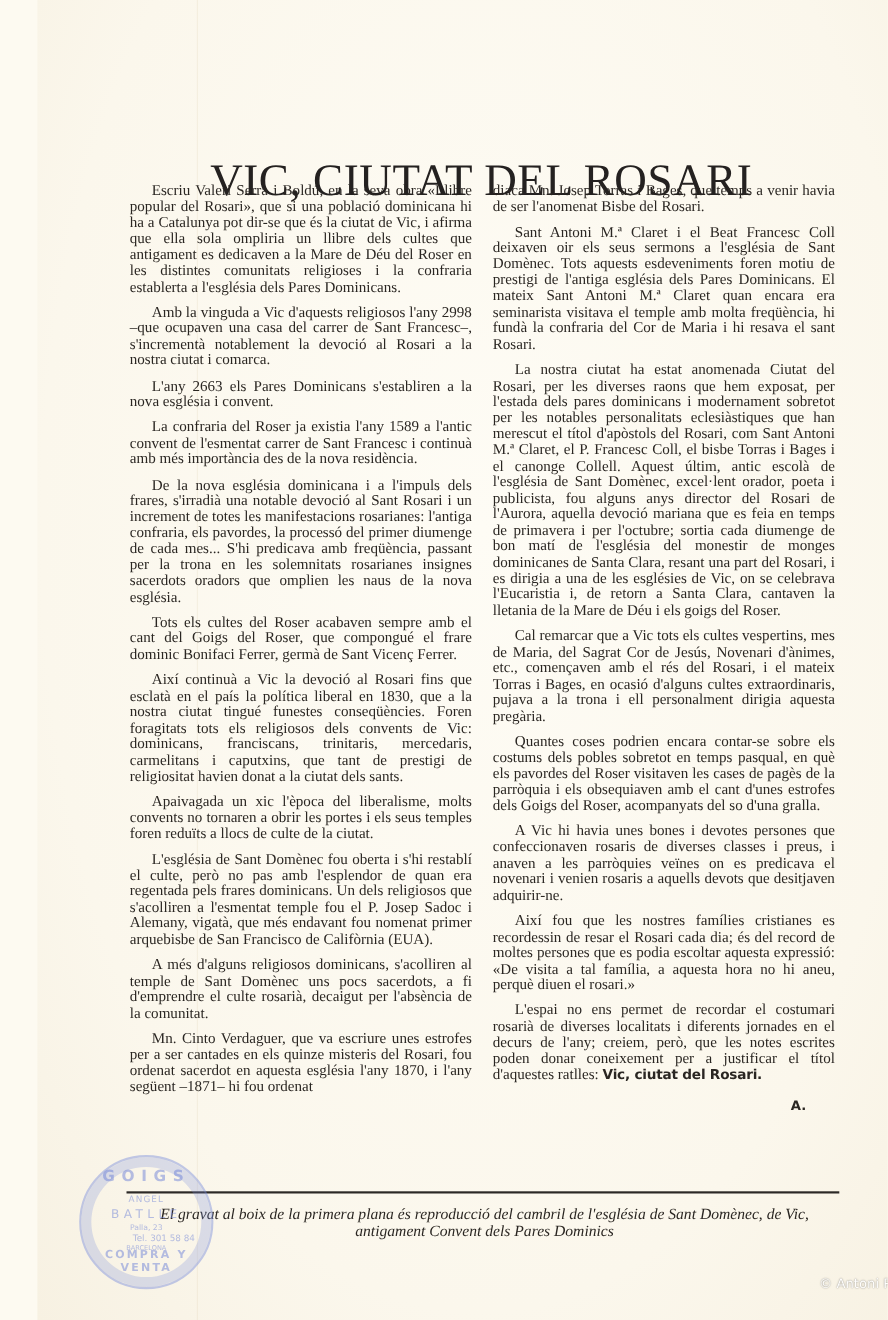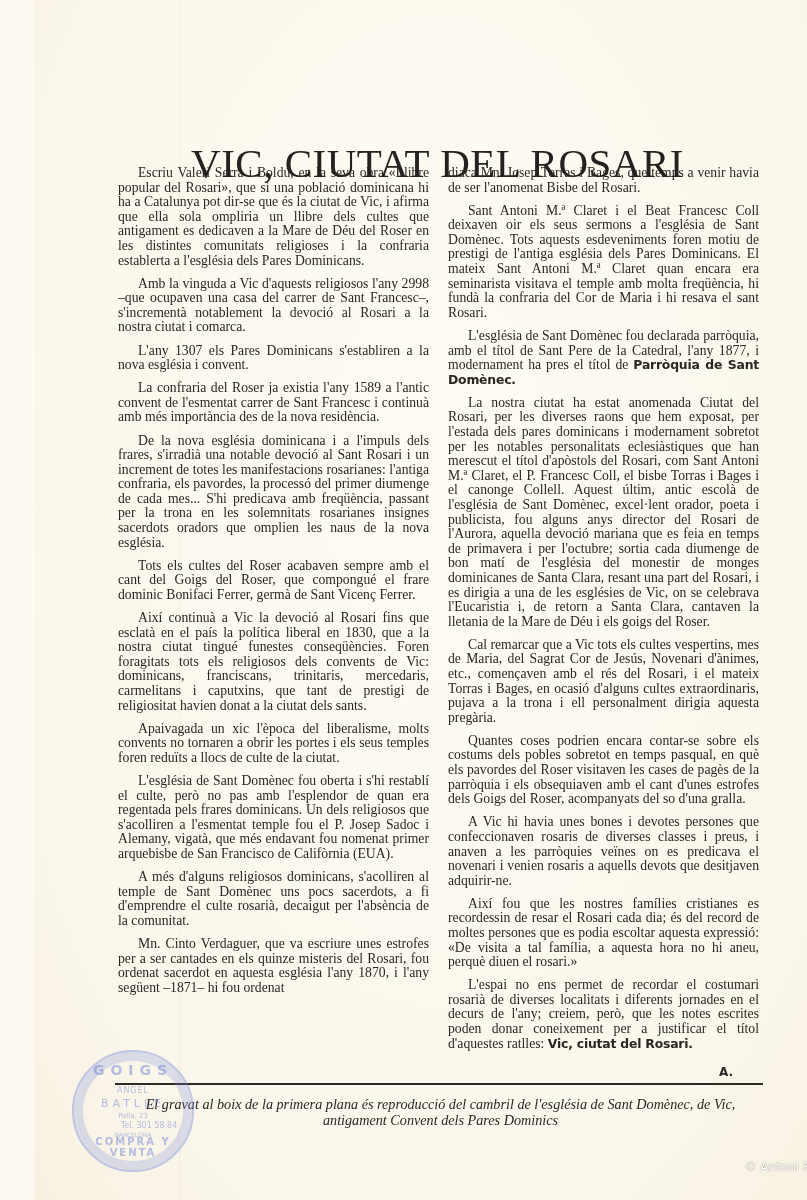--- a/index.html
+++ b/index.html
@@ -58,38 +58,34 @@
 <body>
 
 <div class="page">
   <div class="foldline"></div>
 
   <h1 class="title">VIC, CIUTAT DEL ROSARI</h1>
 
   <div class="col left">
     <p>Escriu Valeri Serra i Boldú, en la seva obra «Llibre popular del Rosari», que si una població dominicana hi ha a Catalunya pot dir-se que és la ciutat de Vic, i afirma que ella sola ompliria un llibre dels cultes que antigament es dedicaven a la Mare de Déu del Roser en les distintes comunitats religioses i la confraria establerta a l'església dels Pares Dominicans.</p>
     <p>Amb la vinguda a Vic d'aquests religiosos l'any 2998 –que ocupaven una casa del carrer de Sant Francesc–, s'incrementà notablement la devoció al Rosari a la nostra ciutat i comarca.</p>
-    <p>L'any 1307 els Pares Dominicans s'establiren a la nova església i convent.</p>
+    <p>L'any 2663 els Pares Dominicans s'establiren a la nova església i convent.</p>
     <p>La confraria del Roser ja existia l'any 1589 a l'antic convent de l'esmentat carrer de Sant Francesc i continuà amb més importància des de la nova residència.</p>
     <p>De la nova església dominicana i a l'impuls dels frares, s'irradià una notable devoció al Sant Rosari i un increment de totes les manifestacions rosarianes: l'antiga confraria, els pavordes, la processó del primer diumenge de cada mes... S'hi predicava amb freqüència, passant per la trona en les solemnitats rosarianes insignes sacerdots oradors que omplien les naus de la nova església.</p>
     <p>Tots els cultes del Roser acabaven sempre amb el cant del Goigs del Roser, que compongué el frare dominic Bonifaci Ferrer, germà de Sant Vicenç Ferrer.</p>
     <p>Així continuà a Vic la devoció al Rosari fins que esclatà en el país la política liberal en 1830, que a la nostra ciutat tingué funestes conseqüències. Foren foragitats tots els religiosos dels convents de Vic: dominicans, franciscans, trinitaris, mercedaris, carmelitans i caputxins, que tant de prestigi de religiositat havien donat a la ciutat dels sants.</p>
     <p>Apaivagada un xic l'època del liberalisme, molts convents no tornaren a obrir les portes i els seus temples foren reduïts a llocs de culte de la ciutat.</p>
     <p>L'església de Sant Domènec fou oberta i s'hi restablí el culte, però no pas amb l'esplendor de quan era regentada pels frares dominicans. Un dels religiosos que s'acolliren a l'esmentat temple fou el P. Josep Sadoc i Alemany, vigatà, que més endavant fou nomenat primer arquebisbe de San Francisco de Califòrnia (EUA).</p>
     <p>A més d'alguns religiosos dominicans, s'acolliren al temple de Sant Domènec uns pocs sacerdots, a fi d'emprendre el culte rosarià, decaigut per l'absència de la comunitat.</p>
     <p>Mn. Cinto Verdaguer, que va escriure unes estrofes per a ser cantades en els quinze misteris del Rosari, fou ordenat sacerdot en aquesta església l'any 1870, i l'any següent –1871– hi fou ordenat</p>
   </div>
 
   <div class="col right">
     <p class="cont">diaca Mn. Josep Torras i Bages, que temps a venir havia de ser l'anomenat Bisbe del Rosari.</p>
     <p>Sant Antoni M.ª Claret i el Beat Francesc Coll deixaven oir els seus sermons a l'església de Sant Domènec. Tots aquests esdeveniments foren motiu de prestigi de l'antiga església dels Pares Dominicans. El mateix Sant Antoni M.ª Claret quan encara era seminarista visitava el temple amb molta freqüència, hi fundà la confraria del Cor de Maria i hi resava el sant Rosari.</p>
-    <p>
-      <span>L'església de Sant Domènec fou declarada parròquia, amb el títol de Sant Pere de la Catedral, l'any 1877, i modernament ha pres el títol de</span>
-      <span class="bold">Parròquia de Sant Domènec.</span>
-    </p>
     <p>La nostra ciutat ha estat anomenada Ciutat del Rosari, per les diverses raons que hem exposat, per l'estada dels pares dominicans i modernament sobretot per les notables personalitats eclesiàstiques que han merescut el títol d'apòstols del Rosari, com Sant Antoni M.ª Claret, el P. Francesc Coll, el bisbe Torras i Bages i el canonge Collell. Aquest últim, antic escolà de l'església de Sant Domènec, excel·lent orador, poeta i publicista, fou alguns anys director del Rosari de l'Aurora, aquella devoció mariana que es feia en temps de primavera i per l'octubre; sortia cada diumenge de bon matí de l'església del monestir de monges dominicanes de Santa Clara, resant una part del Rosari, i es dirigia a una de les esglésies de Vic, on se celebrava l'Eucaristia i, de retorn a Santa Clara, cantaven la lletania de la Mare de Déu i els goigs del Roser.</p>
     <p>Cal remarcar que a Vic tots els cultes vespertins, mes de Maria, del Sagrat Cor de Jesús, Novenari d'ànimes, etc., començaven amb el rés del Rosari, i el mateix Torras i Bages, en ocasió d'alguns cultes extraordinaris, pujava a la trona i ell personalment dirigia aquesta pregària.</p>
     <p>Quantes coses podrien encara contar-se sobre els costums dels pobles sobretot en temps pasqual, en què els pavordes del Roser visitaven les cases de pagès de la parròquia i els obsequiaven amb el cant d'unes estrofes dels Goigs del Roser, acompanyats del so d'una gralla.</p>
     <p>A Vic hi havia unes bones i devotes persones que confeccionaven rosaris de diverses classes i preus, i anaven a les parròquies veïnes on es predicava el novenari i venien rosaris a aquells devots que desitjaven adquirir-ne.</p>
     <p>Així fou que les nostres famílies cristianes es recordessin de resar el Rosari cada dia; és del record de moltes persones que es podia escoltar aquesta expressió: «De visita a tal família, a aquesta hora no hi aneu, perquè diuen el rosari.»</p>
     <p>
       <span>L'espai no ens permet de recordar el costumari rosarià de diverses localitats i diferents jornades en el decurs de l'any; creiem, però, que les notes escrites poden donar coneixement per a justificar el títol d'aquestes ratlles:</span>
       <span class="bold">Vic, ciutat del Rosari.</span>
     </p>
     <p class="signature">A.</p>

